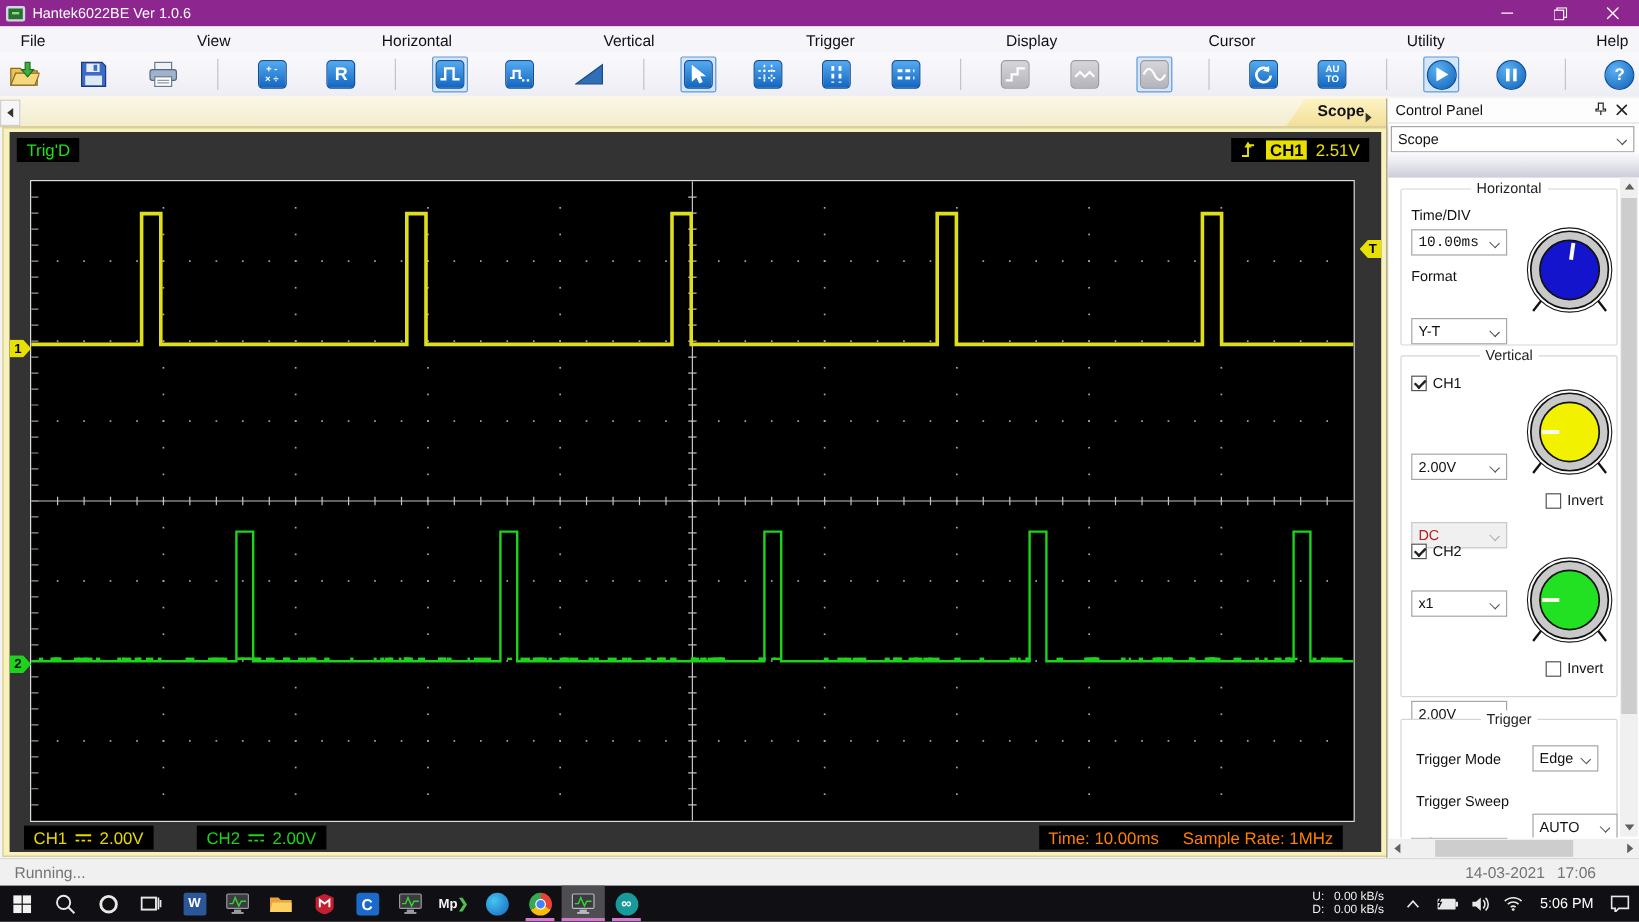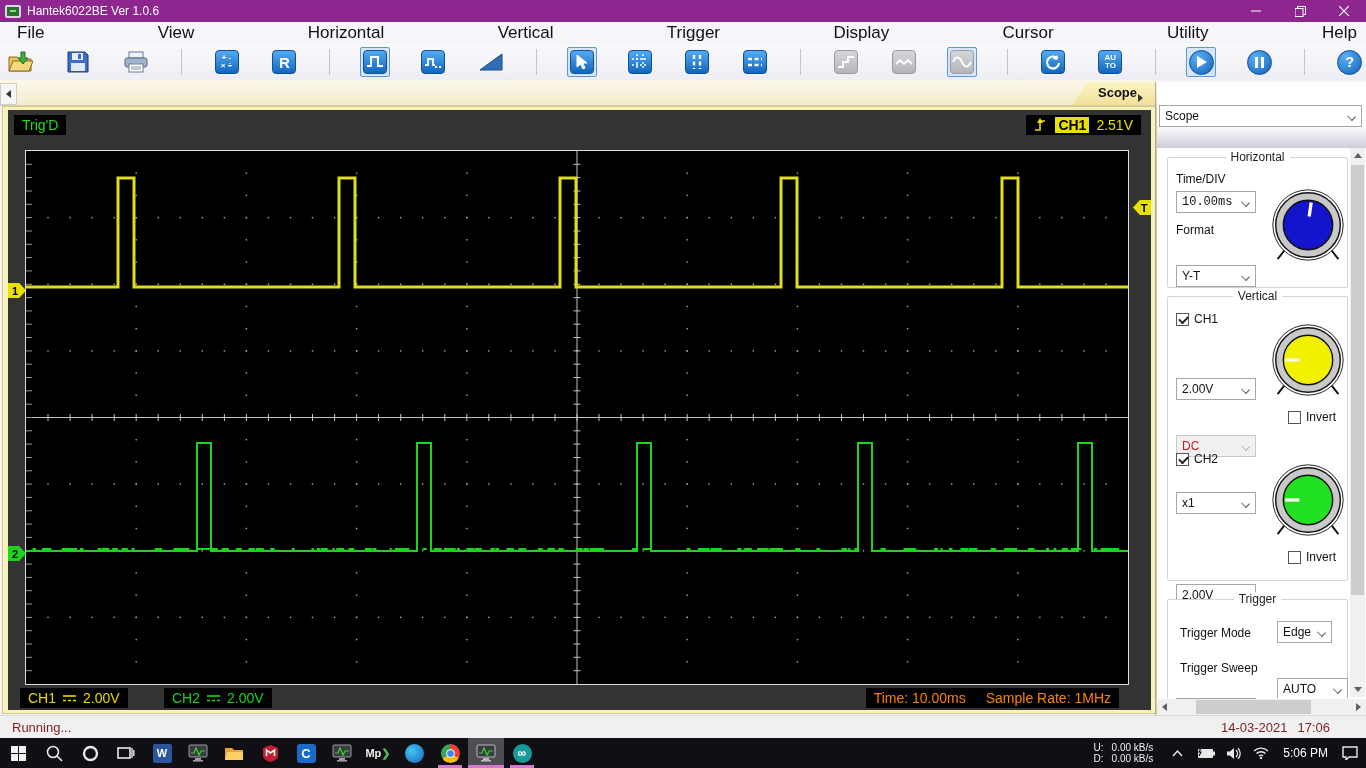--- a/index.html
+++ b/index.html
@@ -11,21 +11,21 @@
   
   .titlebar { left:0; top:0; width:1366px; height:22px; background:#8e2690; display:flex; align-items:center; color:#fff; font-size:12px; }
   .titlebar .appicon { width:16px; height:13px; margin:0 6px 0 5px; background:#2c6e2c; border:2px solid #cfd6e4; border-radius:2px; position:relative; }
   .titlebar .appicon::after{content:"";position:absolute;left:3px;top:3px;width:6px;height:2px;background:#7fe07f;}
   .titlebar .title { flex:1; }
   .win-btns { display:flex; height:22px; }
   .win-btn { width:44px; height:22px; display:flex; align-items:center; justify-content:center; color:#fff; font-size:12px; }
   .win-btn svg { display:block; }
 
   
-  .menubar { left:0; top:22px; width:1366px; height:22px; background:#f6f5fa; display:flex; align-items:center; padding-left:8px; font-size:17px; color:#111; }
+  .menubar { left:0; top:22px; width:1366px; height:22px; background:#f6f5fa; display:flex; align-items:center; padding-left:8px; font-size:13px; color:#111; }
   .menu-item { padding:2px 9px; cursor:default; }
 
   
   .toolbar { left:0; top:44px; width:1366px; height:36px; background:linear-gradient(#fafafd,#ededf4); display:flex; align-items:center; padding-left:4px; }
   .tb-sep { width:1px; height:26px; background:#c3c3ce; margin:0 3px; }
   .tb-btn { width:30px; height:30px; margin:0 1px; display:flex; align-items:center; justify-content:center; border:1px solid transparent; border-radius:2px; }
   .tb-btn.sel { border-color:#5a9adc; background:#d6e6f8; }
   .blue-sq { width:24px; height:24px; border-radius:4px; background:linear-gradient(#55aaf0,#1266c0); border:1px solid #0d4f9a; display:flex; align-items:center; justify-content:center; color:#fff; font-weight:bold; }
   .gray-sq { width:24px; height:24px; border-radius:4px; background:linear-gradient(#d6d6da,#b4b4ba); border:1px solid #9a9aa2; display:flex; align-items:center; justify-content:center; }
   .blue-circ { width:25px; height:25px; border-radius:50%; background:radial-gradient(circle at 35% 30%,#5cb0f2,#0f62b8); border:1px solid #0d4f9a; display:flex; align-items:center; justify-content:center; color:#fff; font-weight:bold; }
@@ -83,21 +83,21 @@
   .tri-up { width:0;height:0;border-left:4px solid transparent;border-right:4px solid transparent;border-bottom:5px solid #606060; }
   .tri-dn { width:0;height:0;border-left:4px solid transparent;border-right:4px solid transparent;border-top:5px solid #606060; }
   .hsb { position:absolute; left:1157px; top:699px; width:209px; height:16px; background:#f0f0f0; display:flex; align-items:center; }
   .hsb .lt,.hsb .rt { width:15px; height:16px; display:flex; align-items:center; justify-content:center; }
   .hsb .track { flex:1; height:16px; position:relative; }
   .hsb .thumb { position:absolute; left:24px; top:1px; width:115px; height:14px; background:#cdcdcd; }
   .tri-lt { width:0;height:0;border-top:4px solid transparent;border-bottom:4px solid transparent;border-right:5px solid #606060; }
   .tri-rt { width:0;height:0;border-top:4px solid transparent;border-bottom:4px solid transparent;border-left:5px solid #606060; }
 
   
-  .statusbar { left:0; top:715px; width:1366px; height:23px; background:#f0f0f0; border-top:1px solid #dadada; display:flex; align-items:center; font-size:13px; color:#7f1d1d; padding:0 12px; }
+  .statusbar { left:0; top:715px; width:1366px; height:23px; background:#f0f0f0; border-top:1px solid #dadada; display:flex; align-items:center; font-size:13px; color:#737373; padding:0 12px; }
   .statusbar .spacer { flex:1; }
   .statusbar .dt { display:flex; gap:10px; margin-right:24px; }
 
   
   .taskbar { left:0; top:738px; width:1366px; height:30px; background:#101014; display:flex; align-items:stretch; color:#eee; }
   .tb-cell { width:36px; display:flex; align-items:center; justify-content:center; position:relative; }
   .tb-cell.active { background:#4d4d52; }
   .tb-cell .underline { position:absolute; bottom:0; left:6px; right:6px; height:3px; background:#d678d0; }
   .tb-cell.active .underline { left:0; right:0; }
   .tray { margin-left:auto; display:flex; align-items:center; gap:4px; padding-right:4px; }
@@ -1110,20 +1110,31 @@
       <span>2.00V</span>
     </div>
     <div class="read-box" style="right:32px; color:#ff8000; gap:20px;">
       <span>Time: 10.00ms</span>
       <span>Sample Rate: 1MHz</span>
     </div>
   </div>
 
   <div class="abs panel-sepline"></div>
   <div class="abs panel">
+    <div class="panel-head">
+      <span>Control Panel</span>
+      <span class="spacer"></span>
+      <span class="hbtn"><svg width="11" height="11">
+            <path d="M4,1 h4 v5 h2 v1.5 h-8 V6 h2 Z" fill="none" stroke="#222"></path>
+            <line x1="6" y1="7.5" x2="6" y2="11" stroke="#222"></line>
+          </svg></span>
+      <span class="hbtn"><svg width="9" height="9">
+            <path d="M0,0 L9,9 M9,0 L0,9" stroke="#222" stroke-width="1.4"></path>
+          </svg></span>
+    </div>
     <div class="panel-combo-top">
       <div class="combo">
           <span>Scope</span>
           <span class="chev"></span>
         </div>
     </div>
     <div class="panel-grad"></div>
   </div>
 
   <div class="abs group" style="left:1167px; top:157px; width:181px; height:131px;">

